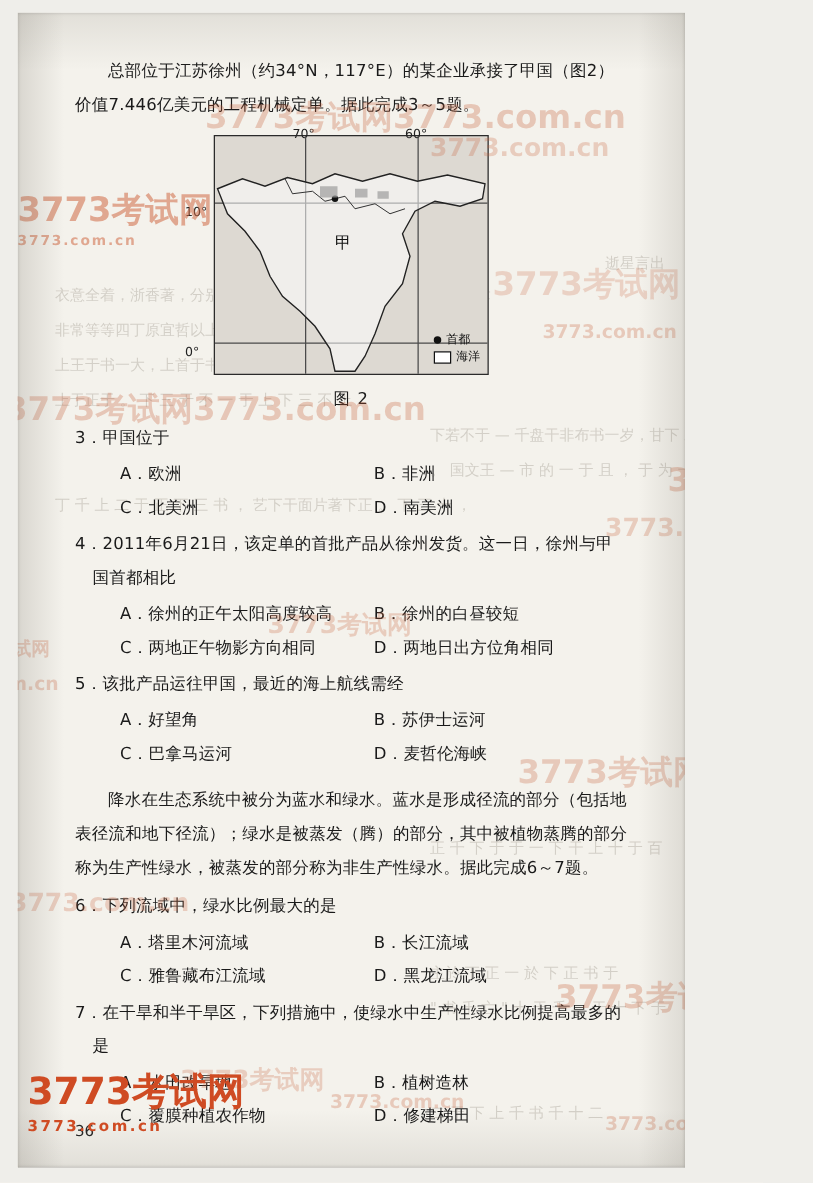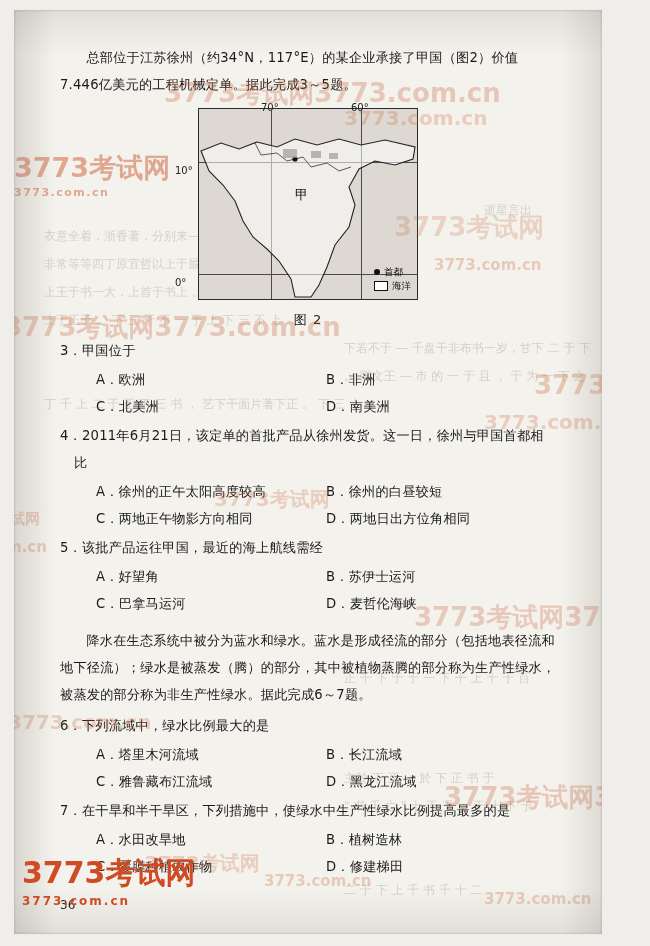--- a/index.html
+++ b/index.html
@@ -8,21 +8,21 @@
     background:#efeeea;
     font-family:"DejaVu Sans","Liberation Sans",sans-serif;
     color:#1a1a1a;
     overflow:hidden;
     position:relative;
   }
   
   #page{
     position:absolute;
     left:14px;top:10px;
-    width:588px;height:924px;
+    width:534px;height:924px;
     background:#f4f2ec;
     box-shadow:0 0 3px rgba(0,0,0,.25) inset;
     overflow:hidden;
   }
   
   #page:before{
     content:"";position:absolute;inset:0;
     background:
       linear-gradient(90deg,rgba(120,115,105,.22),rgba(255,255,255,0) 7%,rgba(255,255,255,0) 93%,rgba(120,115,105,.18)),
       linear-gradient(180deg,rgba(120,115,105,.15),rgba(255,255,255,0) 5%,rgba(255,255,255,0) 95%,rgba(120,115,105,.15));

